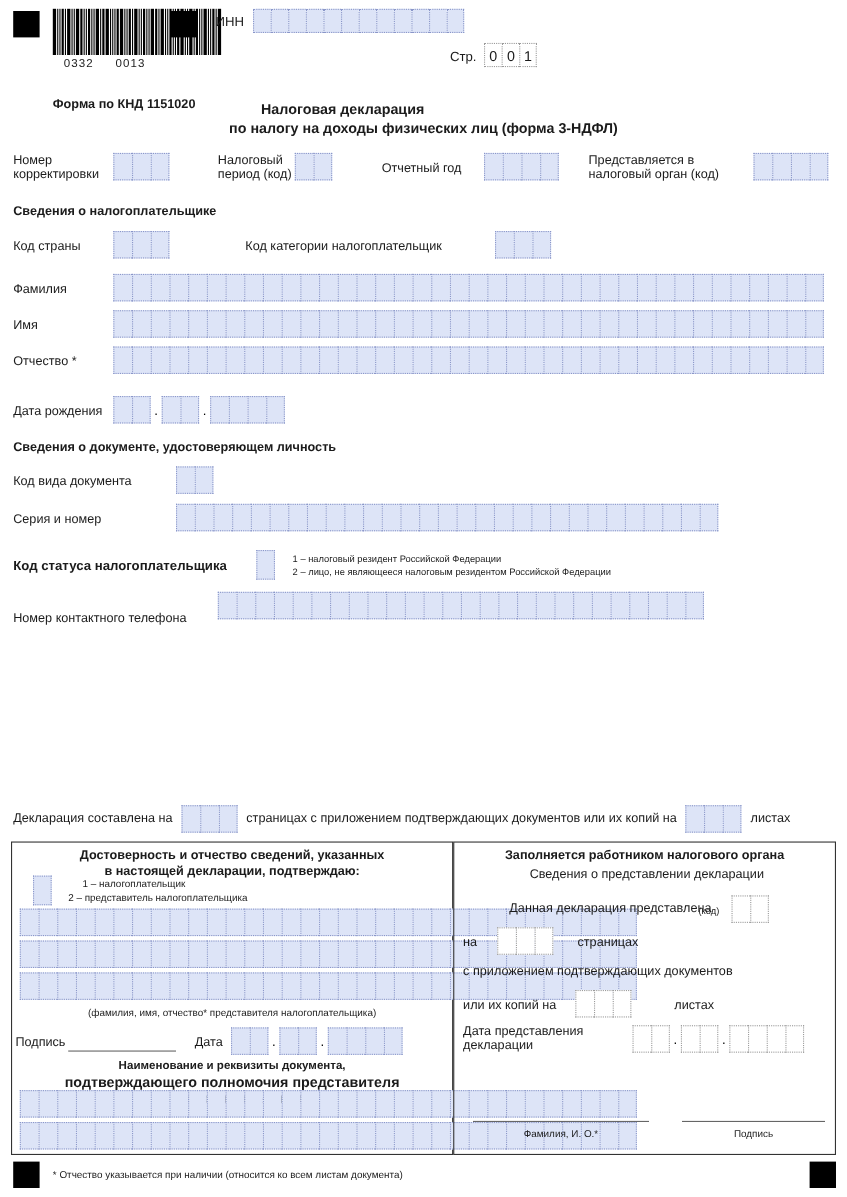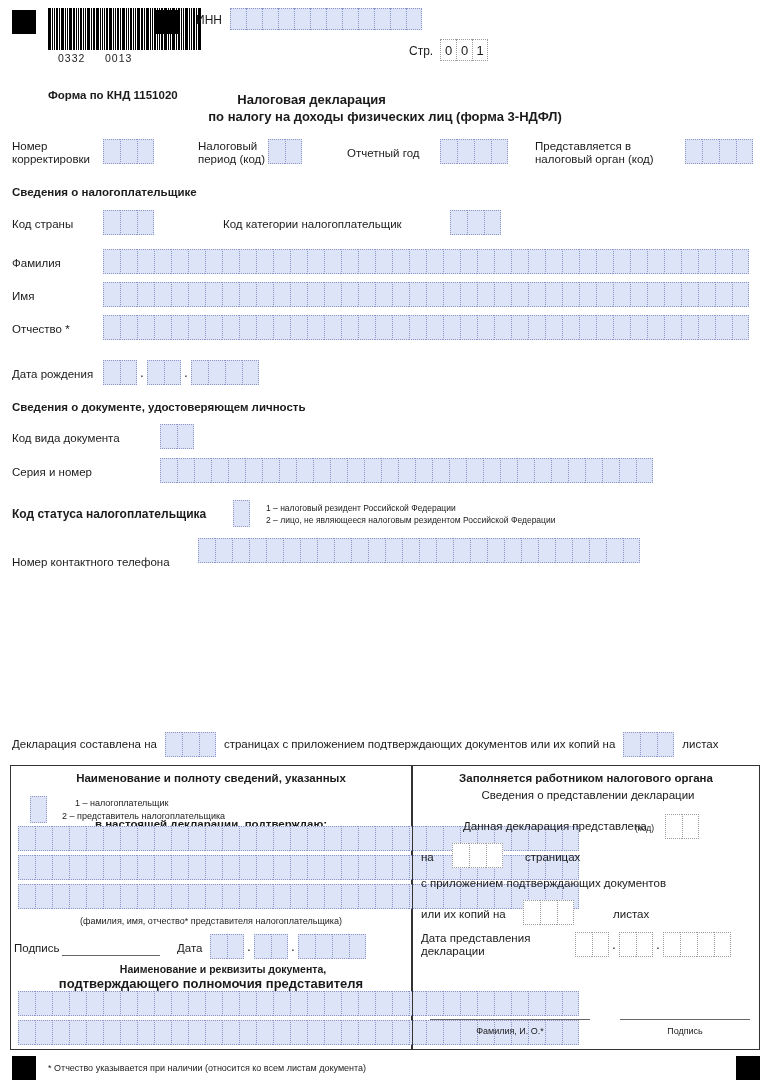--- a/index.html
+++ b/index.html
@@ -442,22 +442,22 @@
       <div class="c"></div>
       <div class="c"></div>
       <div class="c"></div>
     </span>
   <span style="width:8px"></span>
   <span class="lbl">листах</span>
 </div>
 
 <div class="box" style="left:10px;top:765px;width:402px;height:285px;"></div>
 
-<div class="abs bold ctr" style="left:10px;top:772px;width:402px;font-size:11.5px;">Наименование и полноту сведений, указанных</div>
-<div class="abs bold ctr" style="left:10px;top:786px;width:402px;font-size:11.5px;margin-top:32px;">в настоящей декларации, подтверждаю:</div>
+<div class="abs bold ctr" style="left:10px;top:772px;width:402px;font-size:11.5px;">Достоверность и отчество сведений, указанных</div>
+<div class="abs bold ctr" style="left:10px;top:786px;width:402px;font-size:11.5px;">в настоящей декларации, подтверждаю:</div>
 
 <div class="abs cells tall" style="left:30px;top:796px;">
     <div class="c"></div>
   </div>
 <div class="abs tiny9" style="left:62px;top:798px;margin-left:13px;">1 – налогоплательщик</div>
 <div class="abs tiny9" style="left:62px;top:811px;">2 – представитель налогоплательщика</div>
 
 <div class="abs cells" style="left:18px;top:826px;">
     <div class="c"></div>
     <div class="c"></div>
@@ -581,21 +581,21 @@
     </div>
   <div class="dot">.</div>
   <div class="cells">
       <div class="c"></div>
       <div class="c"></div>
       <div class="c"></div>
       <div class="c"></div>
     </div>
 </div>
 
-<div class="abs bold ctr" style="left:10px;top:963px;width:402px;font-size:10.5px;padding-left:12px;">Наименование и реквизиты документа,</div>
+<div class="abs bold ctr" style="left:10px;top:963px;width:402px;font-size:10.5px;">Наименование и реквизиты документа,</div>
 <div class="abs bold ctr" style="left:10px;top:976px;width:402px;font-size:13px;">подтверждающего полномочия представителя налогоплательщика</div>
 
 <div class="abs cells" style="left:18px;top:991px;">
     <div class="c"></div>
     <div class="c"></div>
     <div class="c"></div>
     <div class="c"></div>
     <div class="c"></div>
     <div class="c"></div>
     <div class="c"></div>

